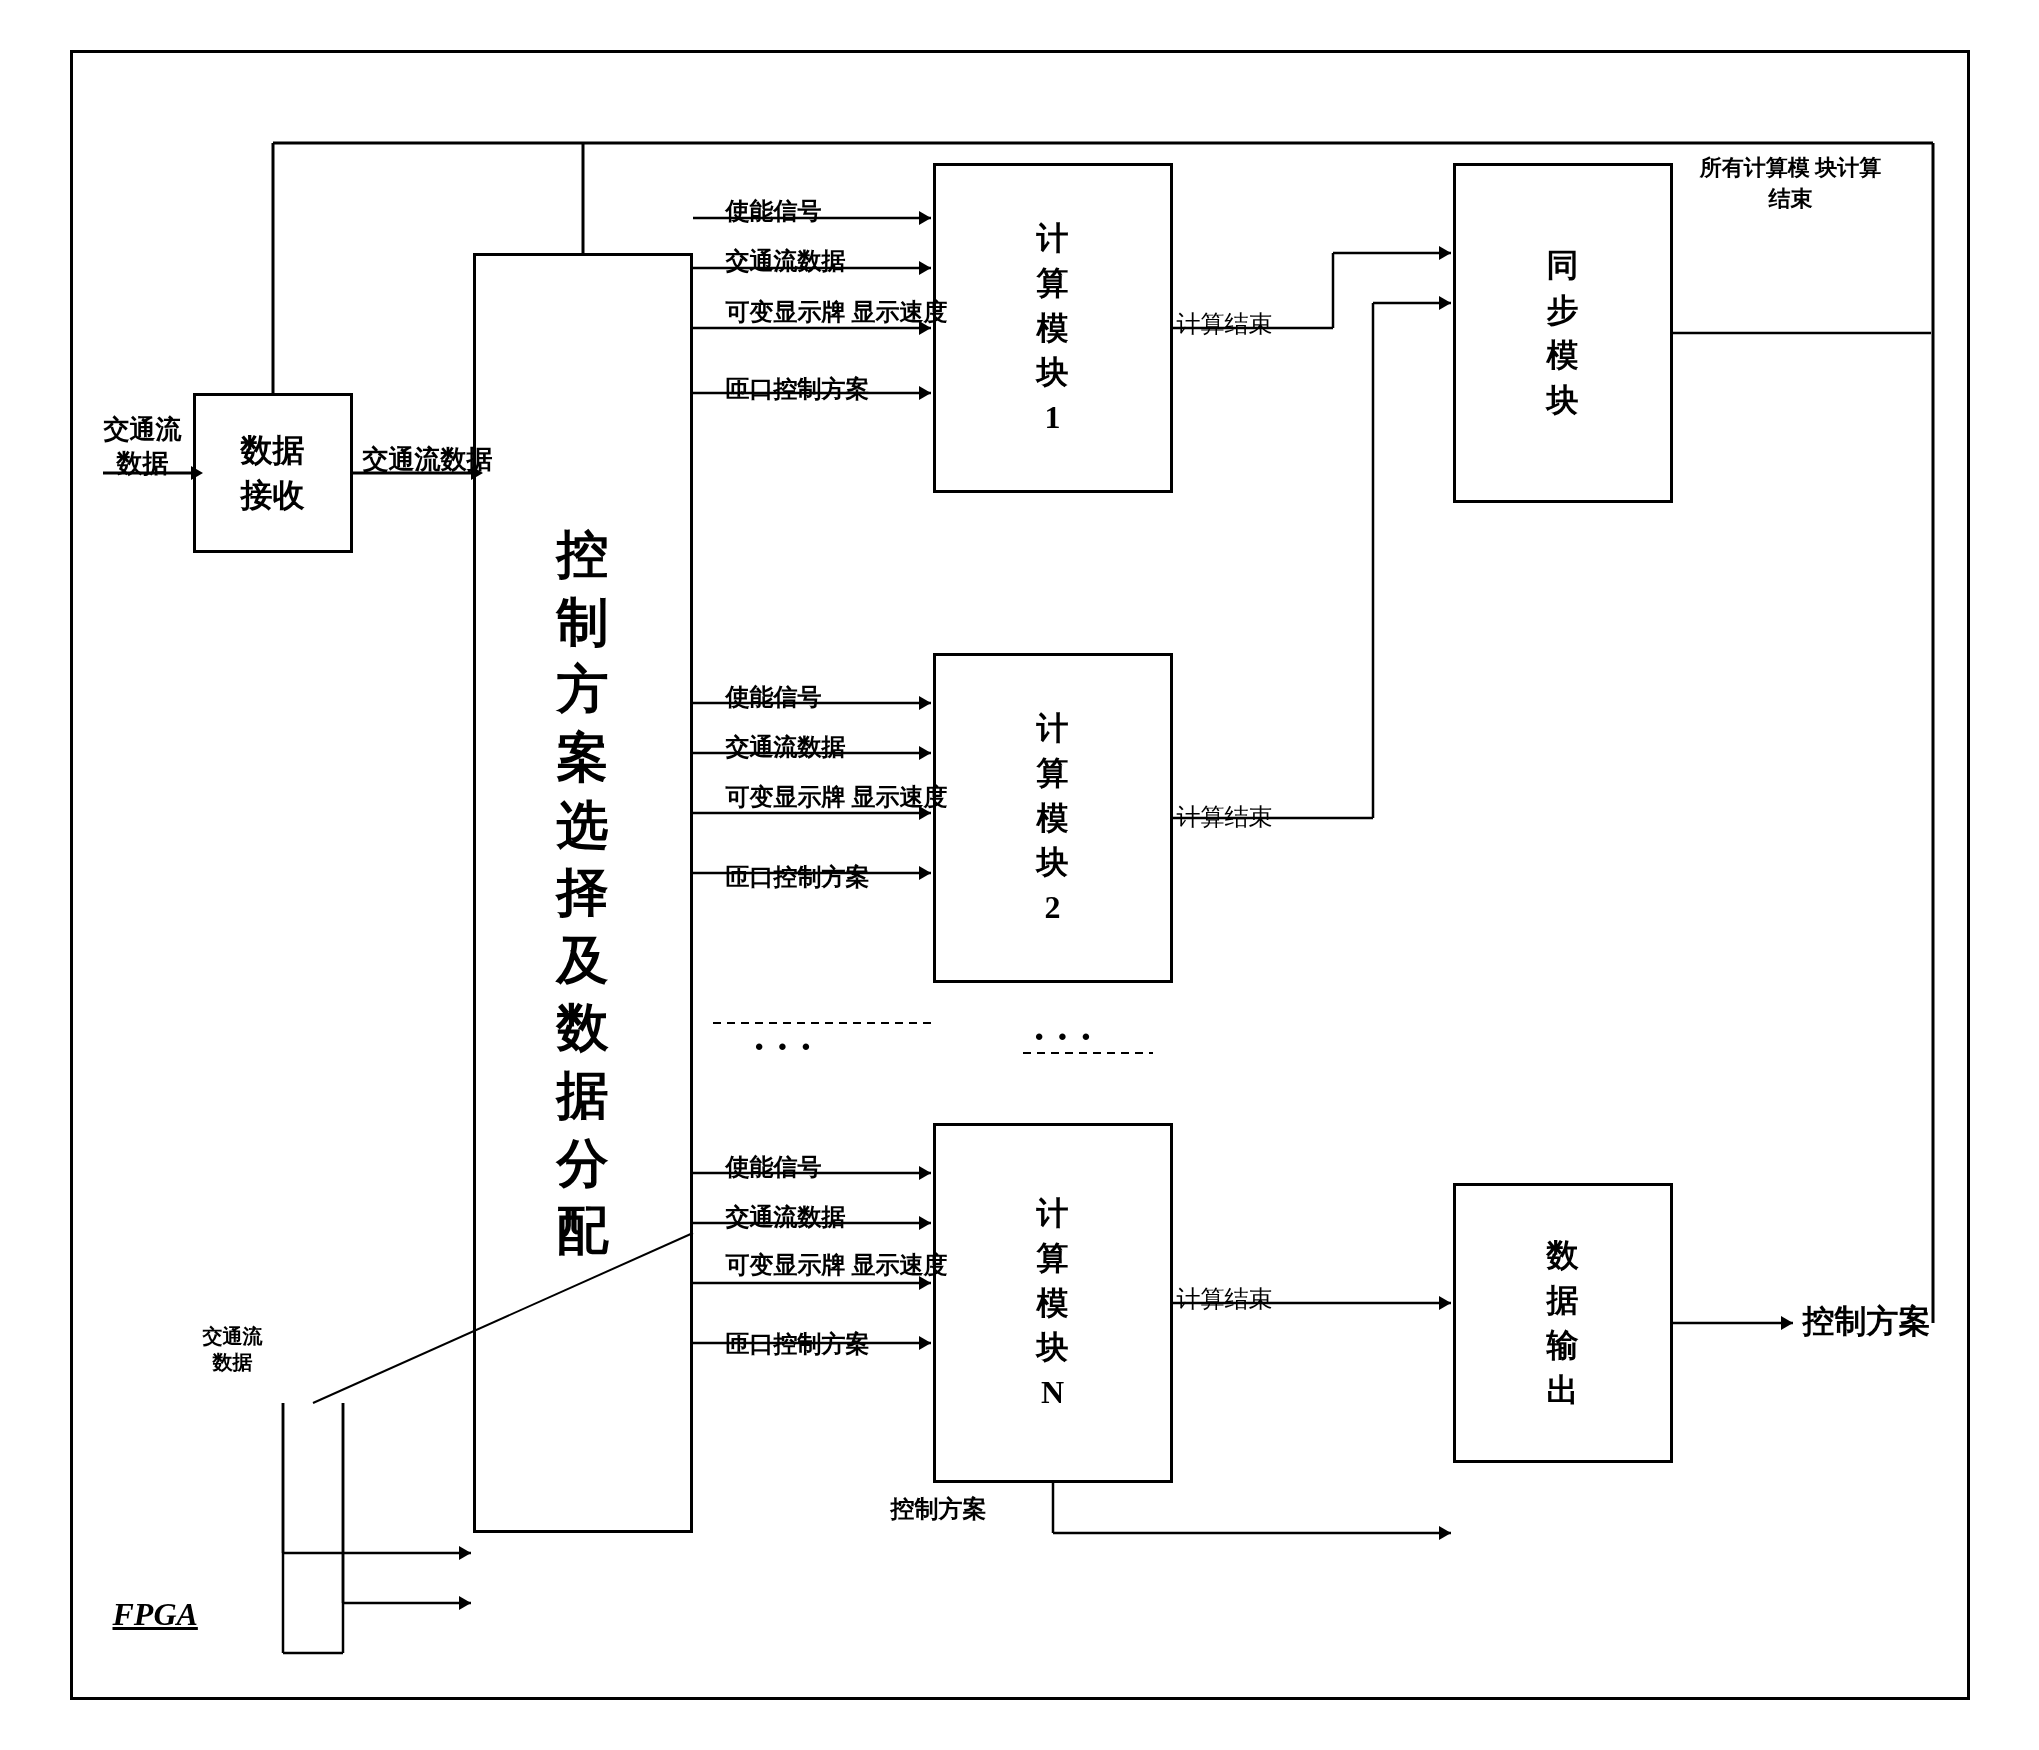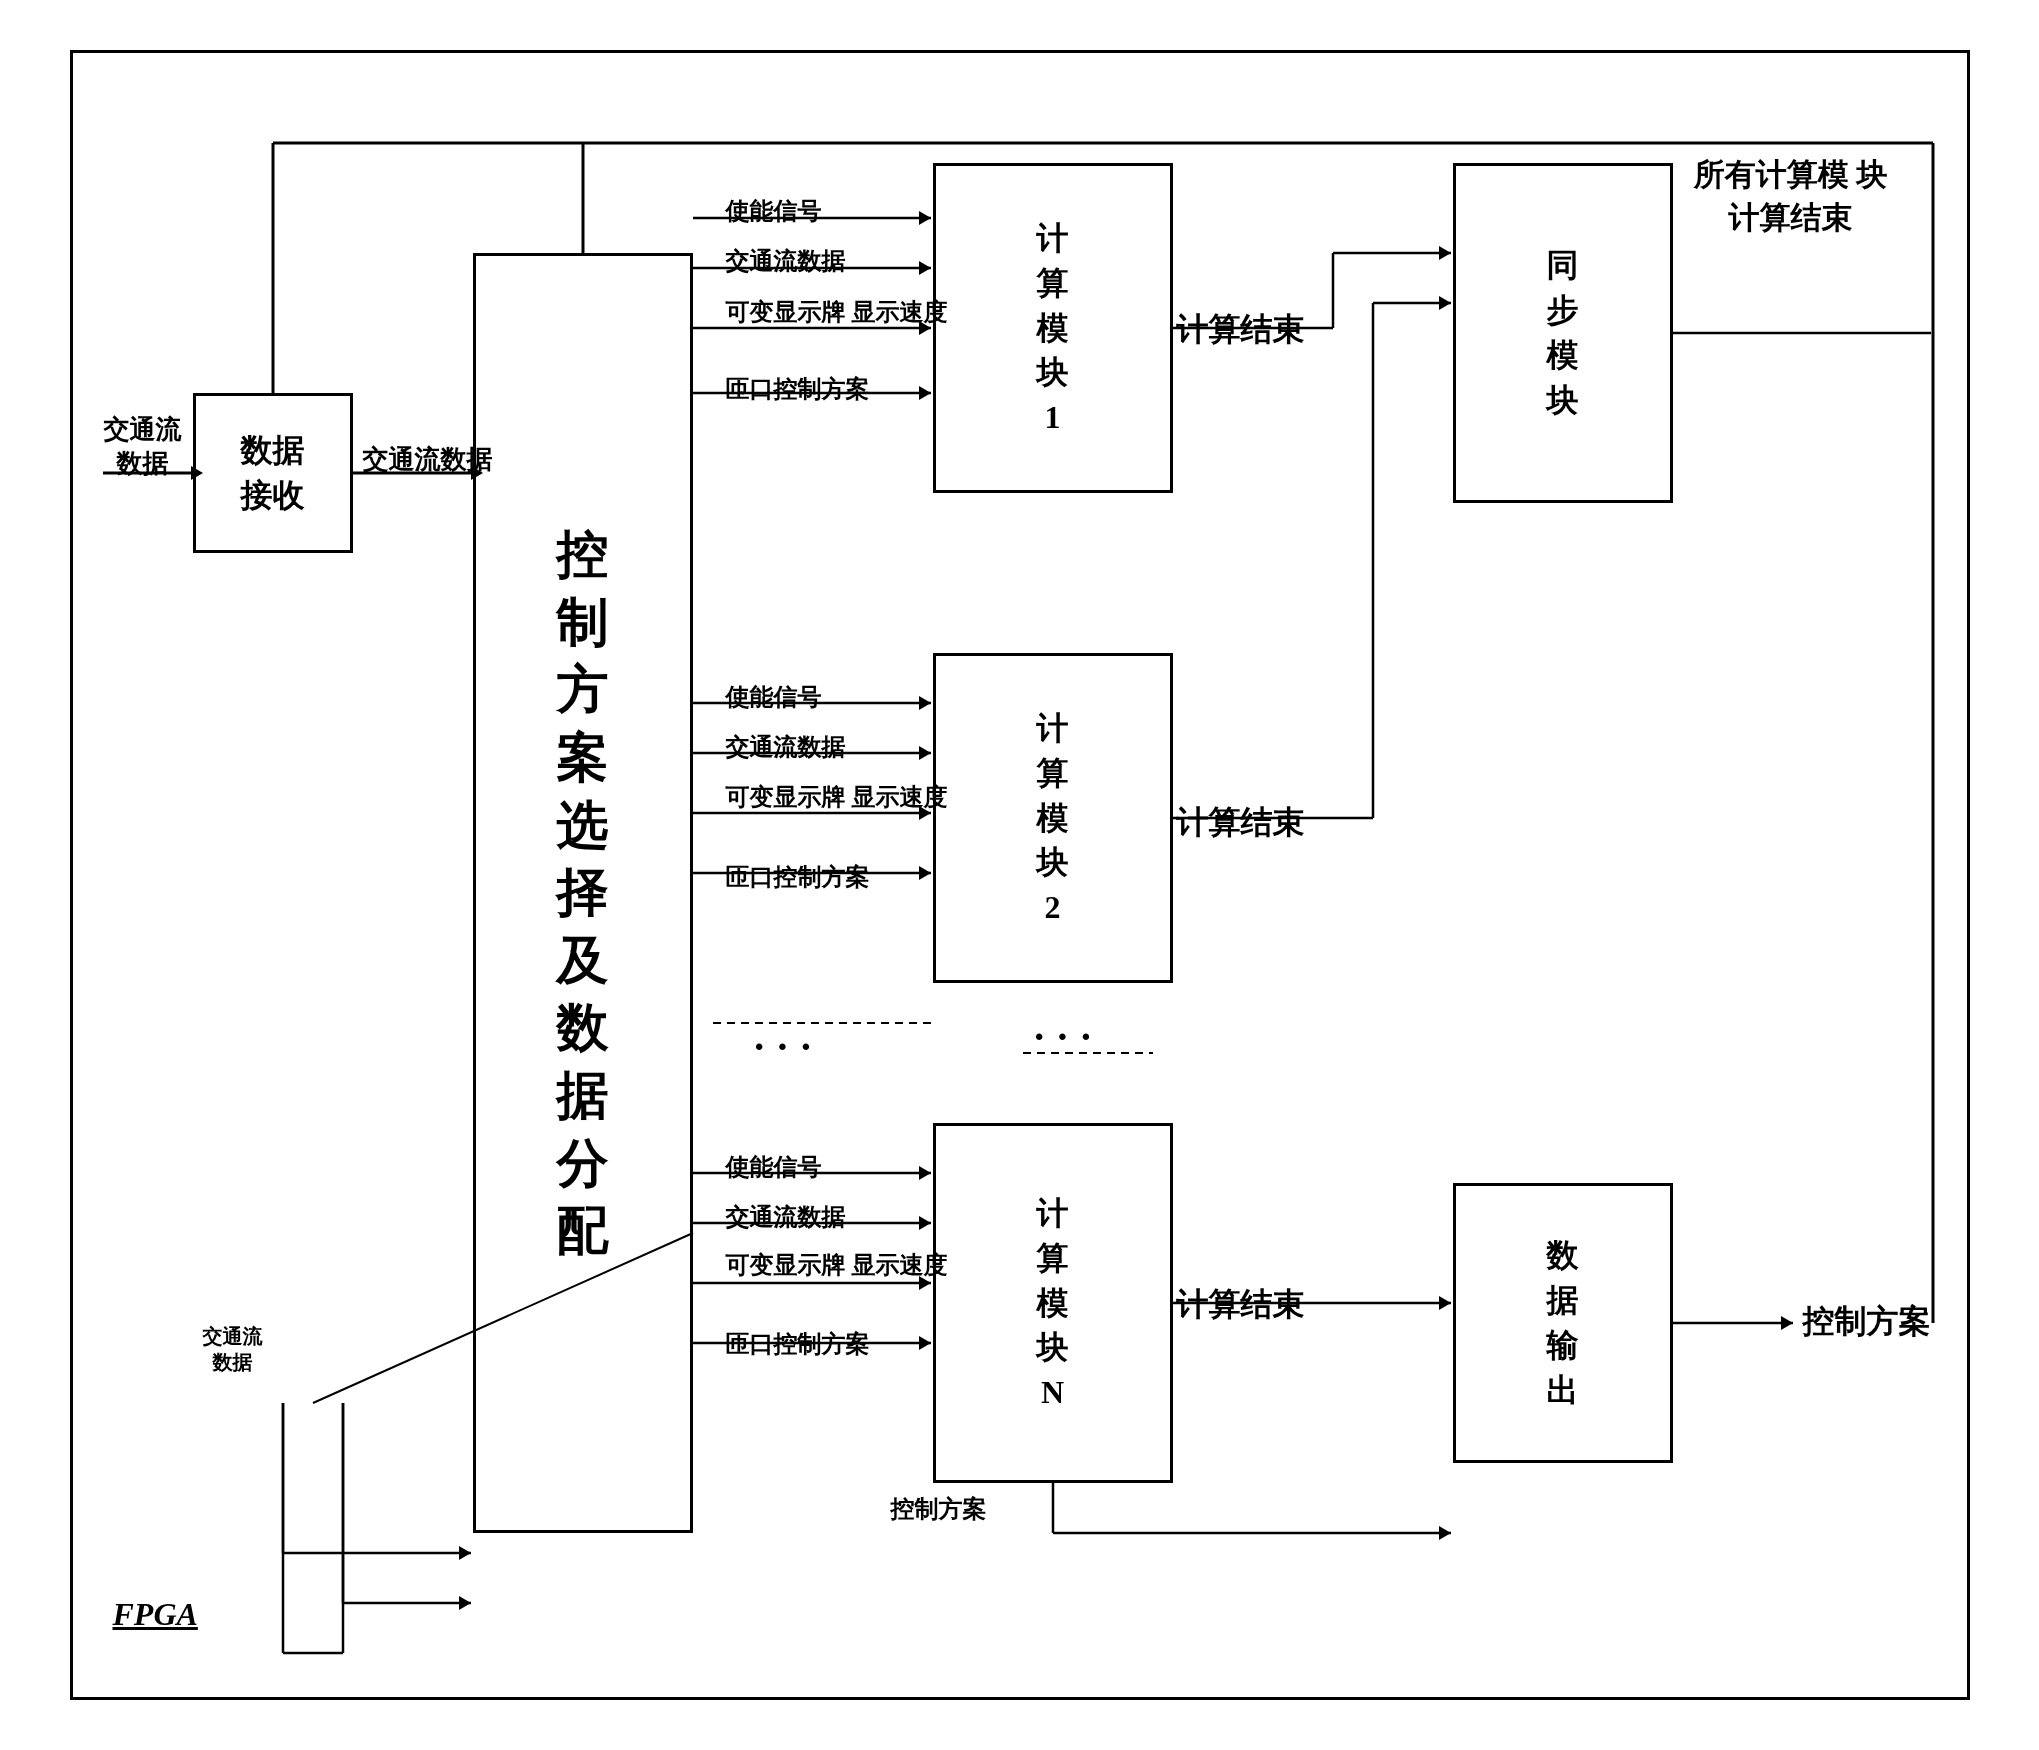--- a/index.html
+++ b/index.html
@@ -124,22 +124,22 @@
     
     .sig-label {
       position: absolute;
       font-size: 24px;
       font-weight: bold;
       margin-left: 28px;
     }
     
     .calc-done-label {
       position: absolute;
-      font-size: 32px;
-      font-weight: bold;
+      font-size: 24px;
+      font-weight: normal;
     }
     
     .label-traffic-bottom {
       left: 115px;
       top: 1270px;
       width: 90px;
       font-size: 20px;
     }
     
     .dots {
@@ -330,21 +330,21 @@
   <div class="sig-label" style="left:625px; top:1098px;">使能信号</div>
   <div class="sig-label" style="left:625px; top:1148px;">交通流数据</div>
   <div class="sig-label" style="left:625px; top:1198px; line-height:1.2;">可变显示牌
 显示速度</div>
   <div class="sig-label" style="left:625px; top:1275px;">匝口控制方案</div>
 
   <div class="calc-done-label" style="left:1104px; top:1230px;">计算结束</div>
 
   <div class="sig-label" style="left:790px; top:1440px;">控制方案</div>
 
-  <div class="arrow-label label-all-done" style="left:1618px; top:100px; width:200px; font-size:31px; line-height:1.4;">所有计算模
+  <div class="arrow-label label-all-done" style="left:1618px; top:100px; width:200px; font-size:22px; line-height:1.4;">所有计算模
 块计算结束</div>
 
   <div class="arrow-label" style="left:1730px; top:1248px; font-size:32px;">控制方案</div>
 
   <div class="arrow-label label-traffic-bottom" style="white-space:pre-line;">交通流
 数据</div>
 
   <div class="dots" style="left:960px; top:960px;">· · ·</div>
   <div class="dots" style="left:680px; top:970px;">· · ·</div>
 

